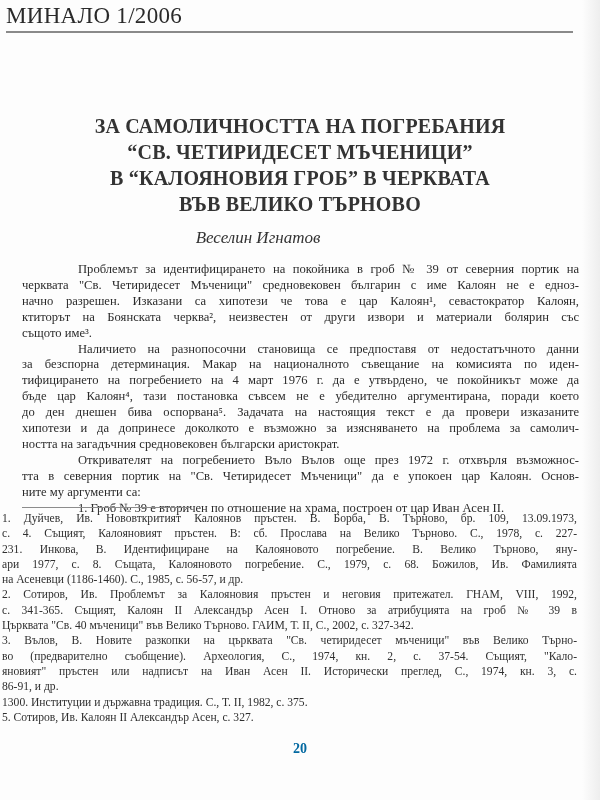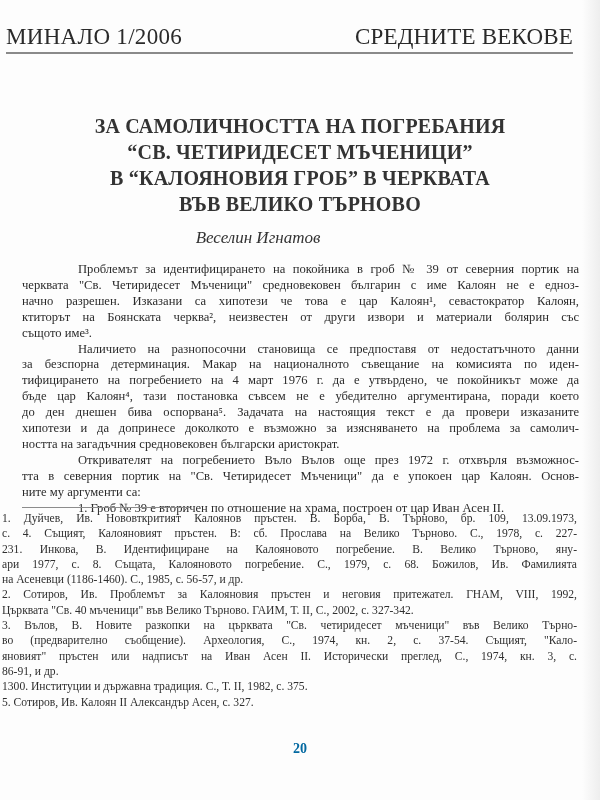--- a/index.html
+++ b/index.html
@@ -22,21 +22,21 @@
       background: #fdfdfd;
     }
     .right-shadow {
       position: absolute;
       right: 0; top: 0;
       width: 18px; height: 800px;
       background: linear-gradient(to right, rgba(255,255,255,0), rgba(225,225,225,0.55));
     }
     .running-header {
       position: absolute;
-      left: 6px; top: 22px;
+      left: 6px; top: 1px;
       width: 567px; height: 30px;
       border-bottom: 2px solid #8a8a8a;
     }
     .running-header .left {
       position: absolute;
       left: 0; top: 2px;
       font-size: 23px;
       letter-spacing: 0.3px;
       color: #2a2a2a;
     }
@@ -116,21 +116,20 @@
       color: #0369a1;
     }
   </style>
 </head>
 <body>
 
 <div class="page">
 
   <div class="running-header">
     <span class="left">МИНАЛО 1/2006</span>
-    <span class="right">СРЕДНИТЕ ВЕКОВЕ</span>
   </div>
 
   <div class="title">
     <div>ЗА САМОЛИЧНОСТТА НА ПОГРЕБАНИЯ</div>
     <div>“СВ. ЧЕТИРИДЕСЕТ МЪЧЕНИЦИ”</div>
     <div>В “КАЛОЯНОВИЯ ГРОБ” В ЧЕРКВАТА</div>
     <div>ВЪВ ВЕЛИКО ТЪРНОВО</div>
   </div>
 
   <div class="author">Веселин Игнатов</div>
@@ -161,20 +160,21 @@
   <div class="fn-rule"></div>
 
   <div class="footnotes">
     <span class="line">1. Дуйчев, Ив. Нововткритият Калоянов пръстен. В. Борба, В. Търново, бр. 109, 13.09.1973,</span>
     <span class="line">с. 4. Същият, Калояновият пръстен. В: сб. Прослава на Велико Търново. С., 1978, с. 227-</span>
     <span class="line">231. Инкова, В. Идентифициране на Калояновото погребение. В. Велико Търново, яну-</span>
     <span class="line">ари 1977, с. 8. Същата, Калояновото погребение. С., 1979, с. 68. Божилов, Ив. Фамилията</span>
     <span class="line last">на Асеневци (1186-1460). С., 1985, с. 56-57, и др.</span>
 
     <span class="line">2. Сотиров, Ив. Проблемът за Калояновия пръстен и неговия притежател. ГНАМ, VIII, 1992,</span>
+    <span class="line">с.  341-365. Същият, Калоян II Александър Асен I. Отново за атрибуцията на гроб № 39 в</span>
     <span class="line last">Църквата "Св. 40 мъченици" във Велико Търново. ГАИМ, Т. II, С., 2002, с. 327-342.</span>
 
     <span class="line">3. Вълов, В. Новите разкопки на църквата "Св. четиридесет мъченици" във Велико Търно-</span>
     <span class="line">во (предварително съобщение). Археология, С., 1974, кн. 2, с. 37-54. Същият, "Кало-</span>
     <span class="line">яновият" пръстен или надписът на Иван Асен II. Исторически преглед, С., 1974, кн. 3, с.</span>
     <span class="line last">86-91, и др.</span>
 
     <span class="line last">1300. Институции и държавна традиция. С., Т. II, 1982, с. 375.</span>
 
     <span class="line last">5. Сотиров, Ив. Калоян II Александър Асен, с. 327.</span>

